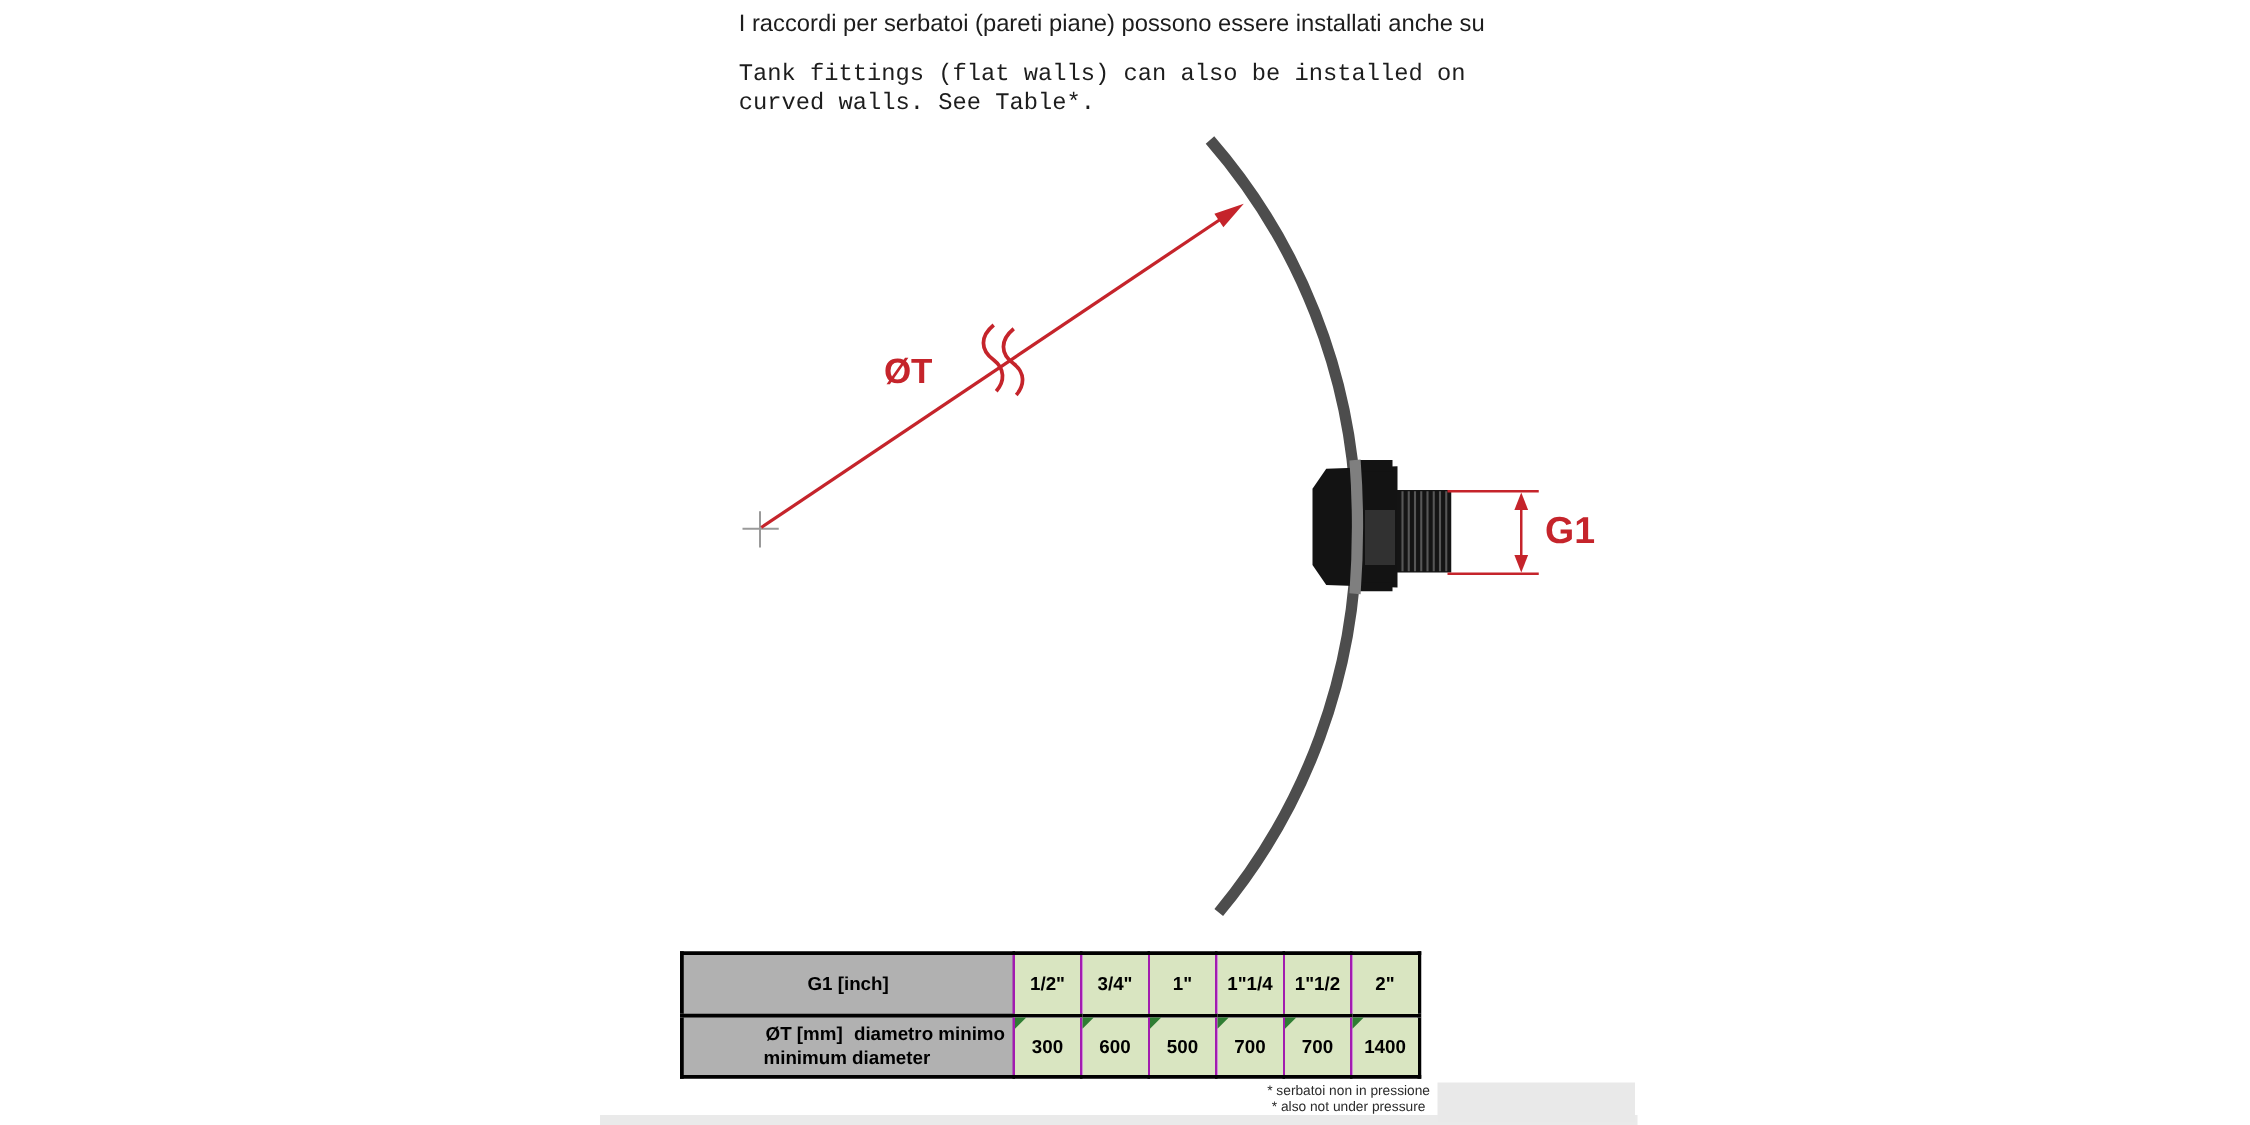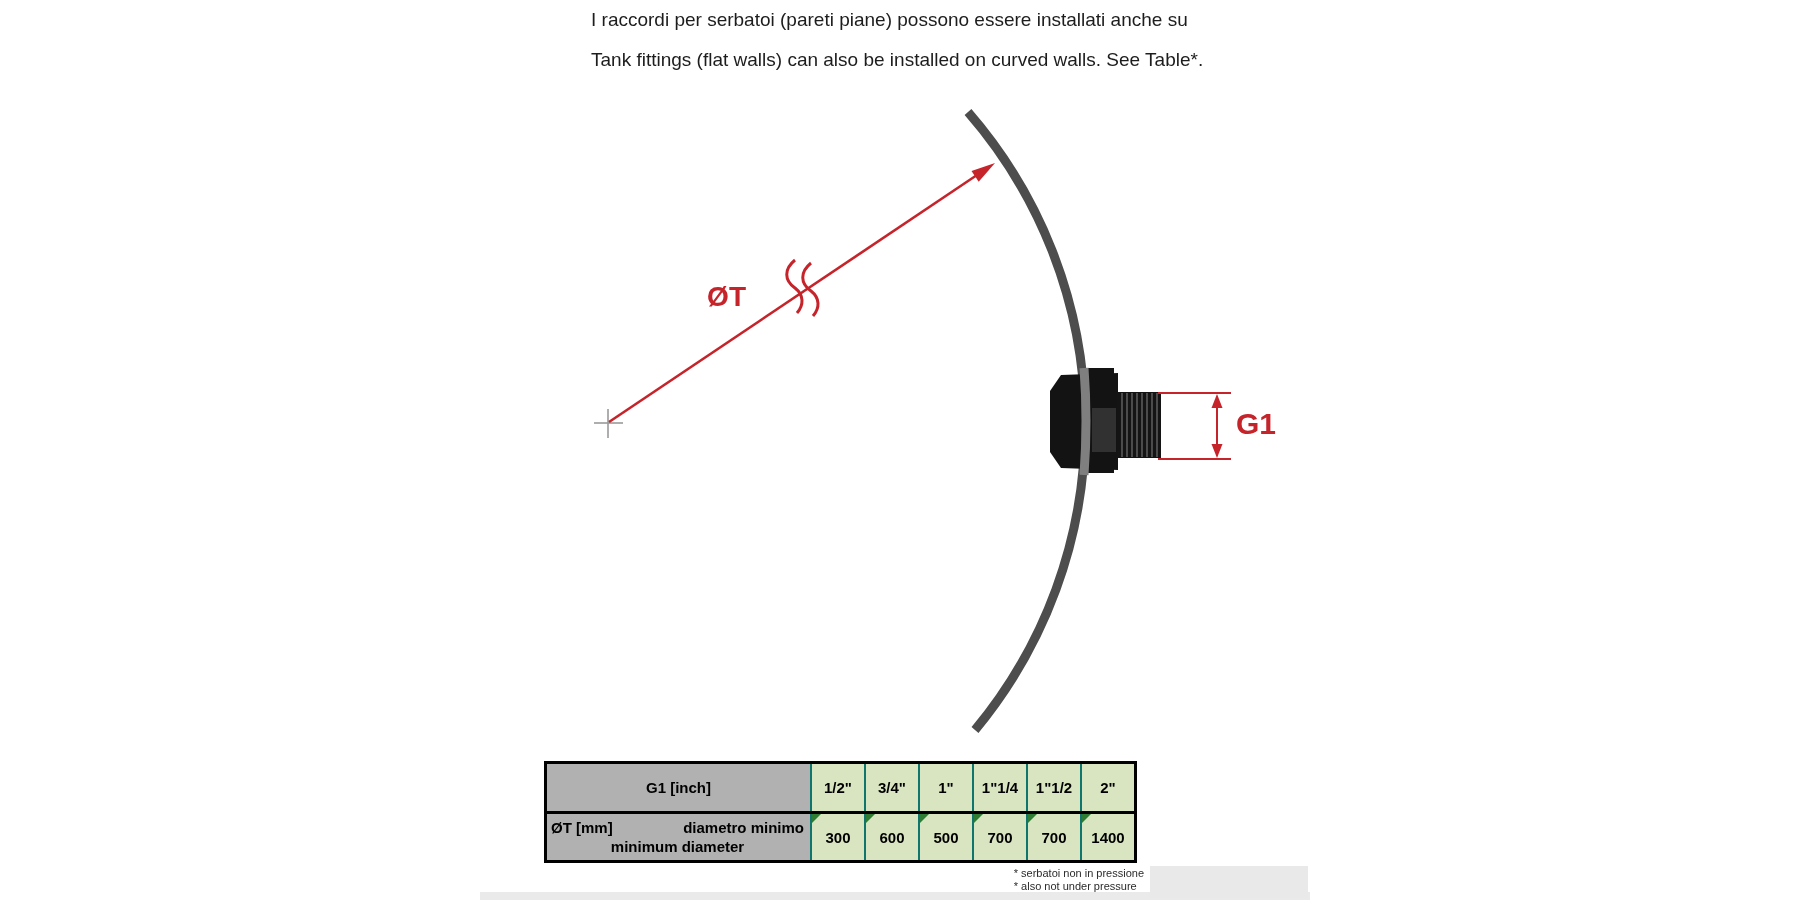--- a/index.html
+++ b/index.html
@@ -1,39 +1,39 @@
 <!DOCTYPE html>
 <html><head>
 <meta charset="utf-8">
 <style>
   html,body{margin:0;padding:0;background:#fff;}
   body{width:1800px;height:900px;position:relative;overflow:hidden;
        font-family:"Liberation Sans",sans-serif;color:#1a1a1a;}
 
   .intro{position:absolute;left:591px;top:8px;width:640px;font-size:19px;line-height:23px;color:#1d1d1d;}
-  .intro .en{margin-top:17px;}
+  .intro .en{margin-top:17px;font-family:Liberation Mono, monospace;}
 
   .diagram-svg{position:absolute;left:0;top:0;width:1800px;height:900px;}
 
   
   .spec-table{position:absolute;left:544px;top:761px;border-collapse:collapse;table-layout:fixed;}
-  .spec-table td{border:2px solid #0f766e;font-weight:bold;font-size:15px;color:#000;
+  .spec-table td{border:2px solid #a21caf;font-weight:bold;font-size:15px;color:#000;
                  text-align:center;vertical-align:middle;padding:0;}
   .spec-table tr.r1 td{height:47px;}
   .spec-table tr.r2 td{height:46px;border-top:3px solid #000;}
   .spec-table{border:3px solid #000;}
   .spec-table td.gray{background:#b1b1b1;width:263px;}
   .spec-table td.green{background:#d9e5c1;width:52px;position:relative;}
   .spec-table td.green.corner::before{content:"";position:absolute;left:0;top:0;width:0;height:0;
       border-top:9px solid #2f7d33;border-right:9px solid transparent;}
   .row-label{padding:2px 6px 2px 4px;line-height:19px;}
-  .row-label .l1{display:flex;justify-content:space-between;gap:24px;}
+  .row-label .l1{display:flex;justify-content:flex-end;gap:9px;}
   .row-label .l2{text-align:center;}
 
-  .footnotes{position:absolute;right:656px;top:867px;text-align:left;
+  .footnotes{position:absolute;right:656px;top:867px;text-align:center;
              font-size:11px;line-height:13px;color:#2b2b2b;}
 
   .scan-strip{position:absolute;left:480px;top:892px;width:830px;height:8px;background:#eaeaea;}
   .scan-patch{position:absolute;left:1150px;top:866px;width:158px;height:32px;background:#e9e9e9;}
 </style>
 </head>
 <body>
 
 <div class="intro">
   <div>I raccordi per serbatoi (pareti piane) possono essere installati anche su</div>

